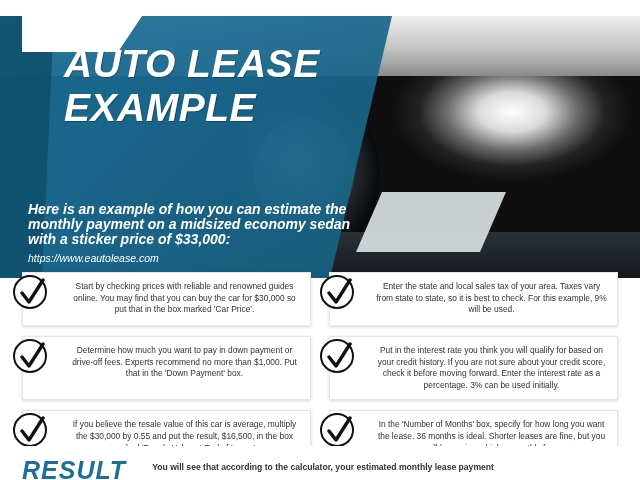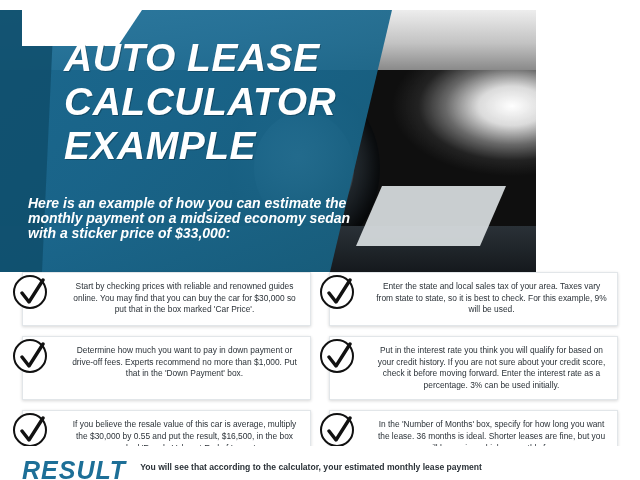--- a/index.html
+++ b/index.html
@@ -12,22 +12,22 @@
   .page {
     position: relative;
     width: 640px; height: 480px;
     background: #ffffff;
     overflow: hidden;
   }
 
   
   .hero {
     position: absolute;
-    left: 0; top: 10px;
-    width: 536px; height: 262px;
+    left: 0; top: 16px;
+    width: 640px; height: 262px;
     overflow: hidden;
     background: #1b1f23;
   }
   
   .photo {
     position: absolute;
     inset: 0;
     background:
       radial-gradient(120px 70px at 512px 96px, #f2f6f8 0%, #c9d6dd 28%, #5d6e78 55%, #222a30 78%, #14181c 100%),
       radial-gradient(60px 36px at 560px 104px, #ffffff 0%, #cfe0e8 35%, #56666f 70%, #1a2026 100%),
@@ -187,21 +187,21 @@
     color: #1d6f97;
     font-size: 25px;
     font-weight: bold;
     font-style: italic;
     letter-spacing: 1px;
     white-space: nowrap;
     border-bottom: 3px solid #1d6f97;
     padding-bottom: 2px;
   }
   .footer-text {
-    margin-left: 14px;
+    margin-left: 26px;
     font-size: 8.6px;
     line-height: 11.5px;
     color: #2b3238;
     font-weight: bold;
     max-width: 420px;
     padding-top: 6px;
   }
 </style>
 </head>
 <body>
@@ -214,25 +214,25 @@
     <div class="wheel"></div>
     <div class="photo-road"></div>
 
     <div class="banner"></div>
     <div class="banner-stripe"></div>
     <div class="corner-white"></div>
     <div class="grey-slash"></div>
 
     <div class="title">
       <span class="l1">AUTO LEASE</span>
-      <span class="l2">CALCULATOR</span>
       <span class="l3">EXAMPLE</span>
     </div>
 
     <div class="subtitle">Here is an example of how you can estimate the monthly payment on a midsized economy sedan with a sticker price of $33,000:</div>
+    <a class="url" href="#">https://www.eautolease.com</a>
   </div>
 
   <div class="cards">
 
     <div class="card">
       <span class="check">
         <svg width="28" height="30" viewBox="0 0 28 30" aria-hidden="true">
           <path d="M4 15 L11 24 L25 2" fill="none" stroke="#111" stroke-width="3.4" stroke-linecap="round" stroke-linejoin="round"></path>
         </svg>
       </span>

